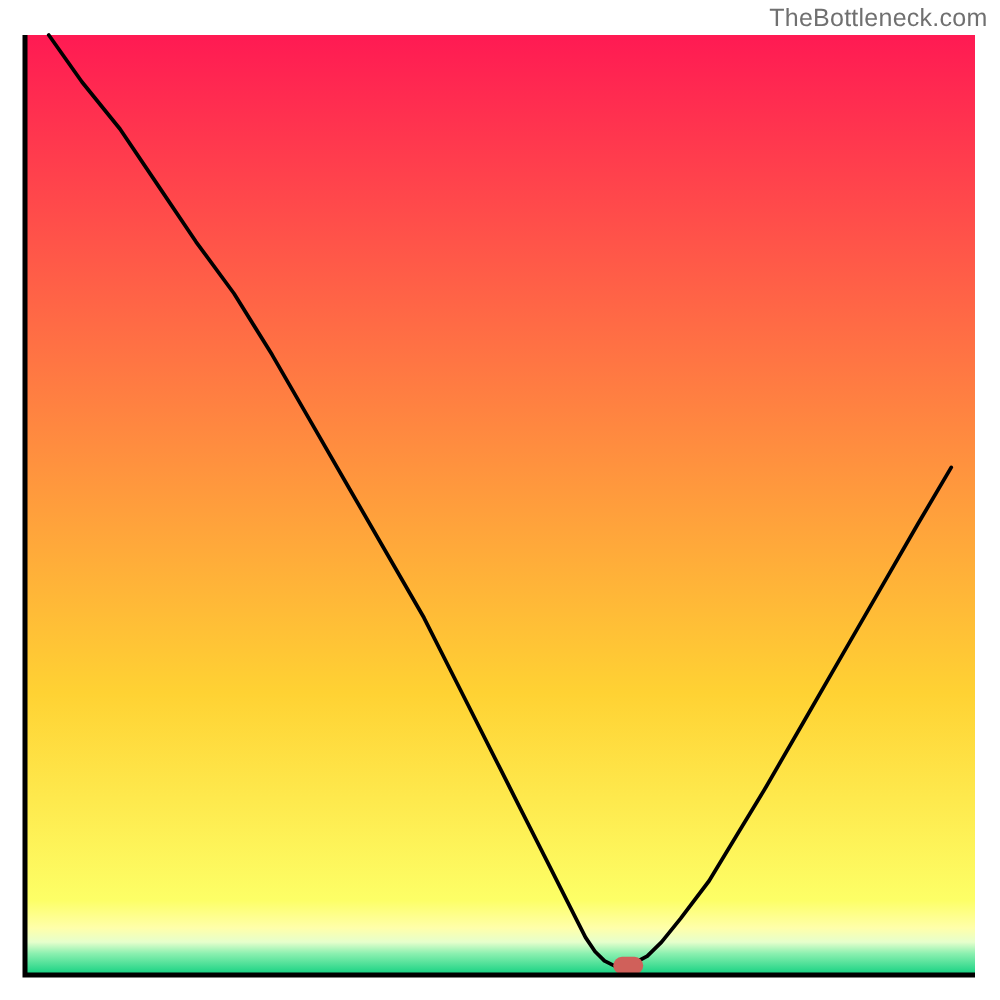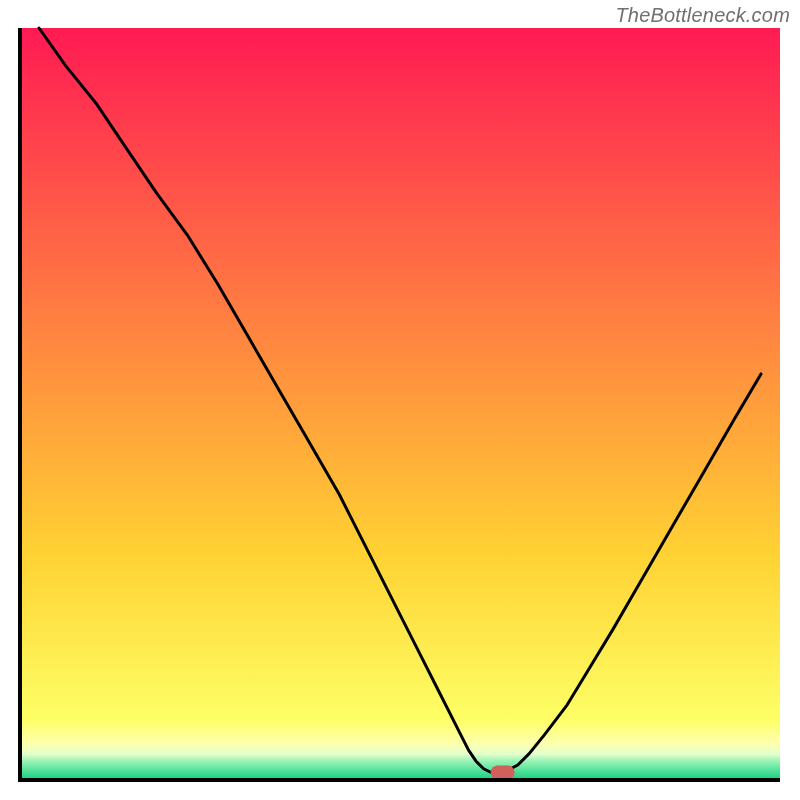--- a/index.html
+++ b/index.html
@@ -7,21 +7,20 @@
     padding: 0;
     width: 800px;
     height: 800px;
     background: #ffffff;
     font-family: Arial, Helvetica, sans-serif;
   }
   .chart-container {
     position: relative;
     width: 800px;
     height: 800px;
-    font-style: italic;
   }
   .watermark {
     position: absolute;
     top: 4px;
     right: 10px;
     color: #707070;
     font-size: 20px;
     font-weight: 500;
     letter-spacing: 0.2px;
     z-index: 10;

